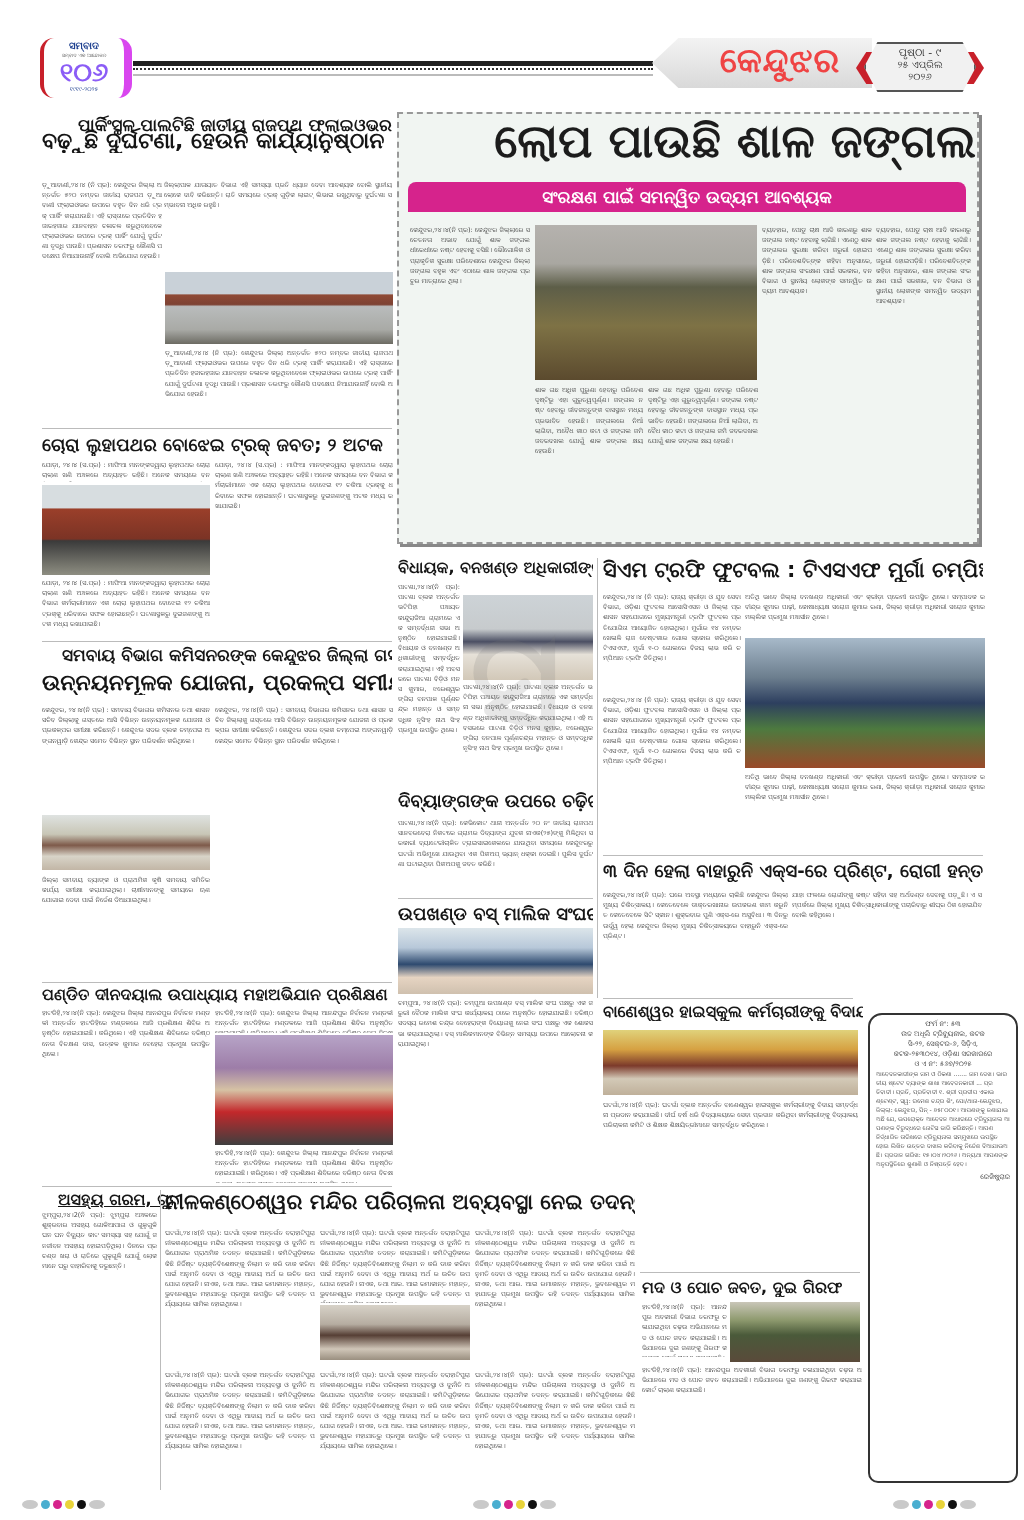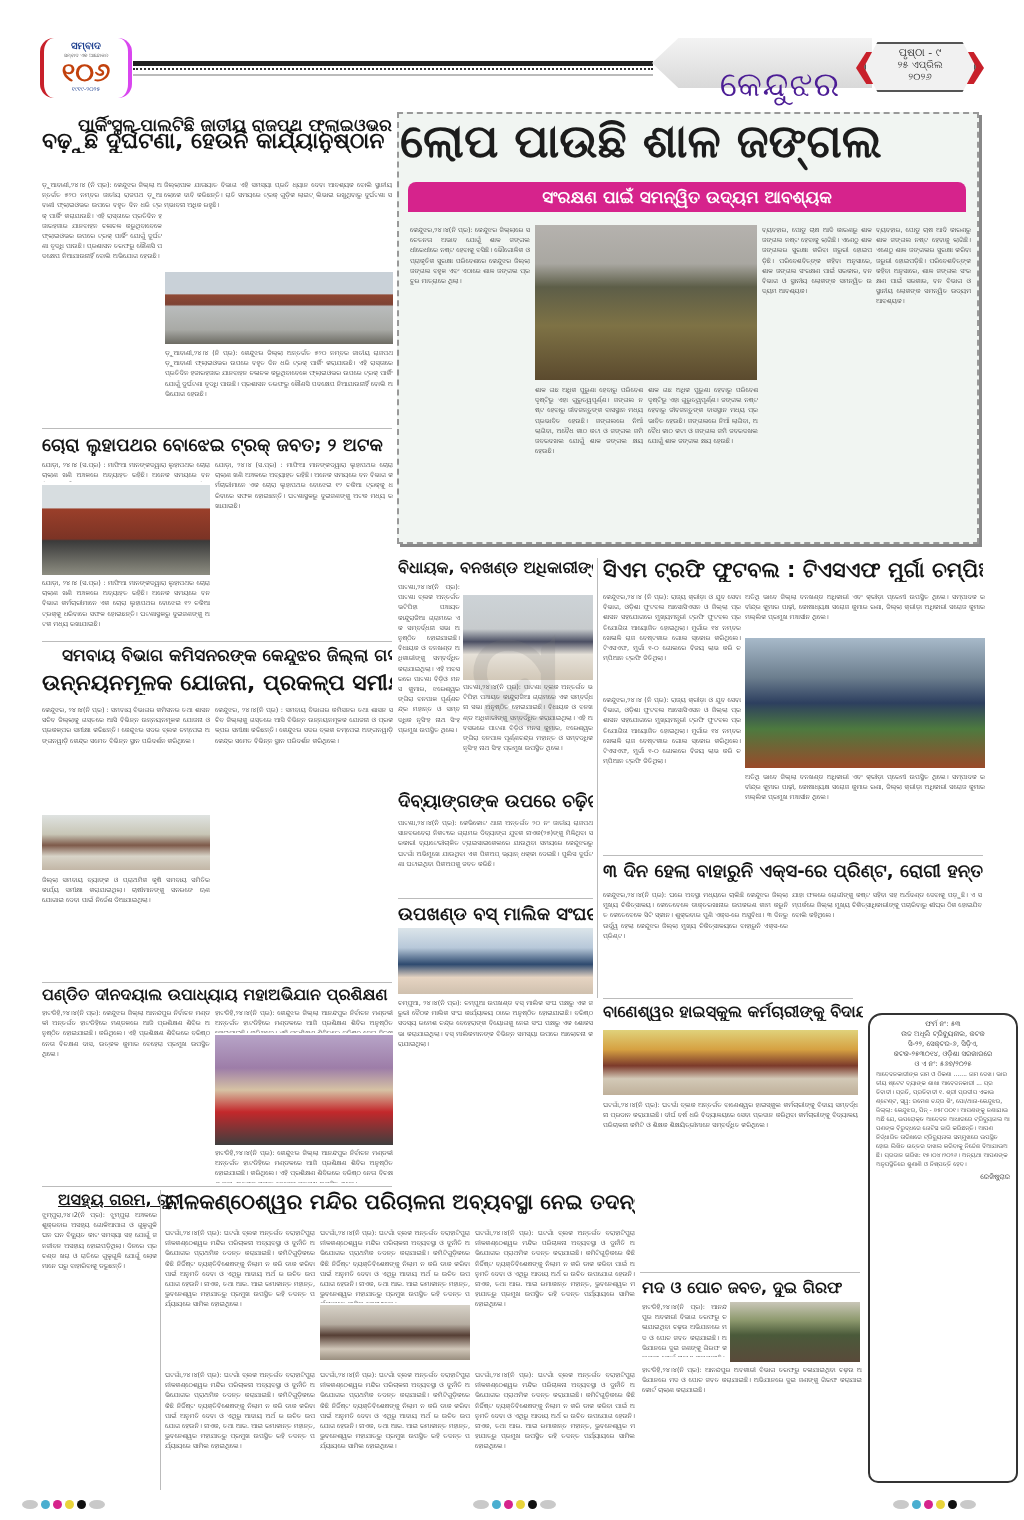--- a/index.html
+++ b/index.html
@@ -2,30 +2,30 @@
 <html><head>
 <meta charset="utf-8">
 <style>
   * { box-sizing: border-box; margin: 0; padding: 0; }
   html, body { width: 1024px; height: 1520px; background: #ffffff; overflow: hidden; }
   body { position: relative; font-family: "DejaVu Sans", sans-serif; color: #1a1a1a; }
 
   .abs { position: absolute; }
 
   
-  .logo-box { left: 40px; top: 38px; width: 92px; height: 60px; border-left: 4px solid #c8202a; border-right: 4px solid #d946ef; border-radius: 14px; text-align: center; }
+  .logo-box { left: 40px; top: 38px; width: 92px; height: 60px; border-left: 4px solid #c8202a; border-right: 8px solid #d946ef; border-radius: 14px; text-align: center; }
   .logo-top { font-size: 10px; color: #1d3f8f; margin-top: 2px; font-weight: bold; }
   .logo-tag { font-size: 5px; color: #555; }
-  .logo-num { font-size: 26px; color: #c2410c; font-weight: bold; line-height: 26px; }
+  .logo-num { font-size: 26px; color: #8b5cf6; font-weight: bold; line-height: 26px; }
   .logo-sub { font-size: 6px; color: #1d3f8f; }
   .rule-thick { left: 133px; top: 61px; width: 520px; height: 5px; background: #222; }
   .rule-dots { left: 133px; top: 68px; width: 520px; height: 2px; border-top: 2px dotted #333; }
   .rule-thin { left: 133px; top: 74px; width: 520px; height: 2px; background: #bbb; }
   .section-tab { left: 652px; top: 38px; width: 220px; height: 50px; background: linear-gradient(#f3f3f3, #d9d9d9); clip-path: polygon(12% 0, 100% 0, 100% 100%, 12% 100%, 0 50%); }
-  .section-title { left: 695px; top: 40px; width: 170px; text-align: center; font-size: 34px; font-weight: normal; color: #4c1d95; letter-spacing: 1px; margin-top: 24px; }
+  .section-title { left: 695px; top: 40px; width: 170px; text-align: center; font-size: 34px; font-weight: bold; color: #ef4444; letter-spacing: 1px; }
   .date-badge { left: 864px; top: 42px; width: 112px; height: 50px; border: 2px solid #555; background: #f1f1f1; clip-path: polygon(12% 0, 88% 0, 100% 50%, 88% 100%, 12% 100%, 0 50%); text-align: center; padding-top: 2px; }
   .date-red { left: 856px; top: 52px; width: 128px; height: 32px; background: #c8202a; clip-path: polygon(8% 0, 92% 0, 100% 50%, 92% 100%, 8% 100%, 0 50%); }
   .date-page { font-size: 11px; color: #333; }
   .date-day { font-size: 10px; color: #333; }
 
   
   .hl { font-weight: bold; color: #151515; white-space: nowrap; overflow: hidden; }
   .kicker { font-size: 17px; }
   .hl-big { font-size: 22px; }
   .hl-md { font-size: 18px; }
@@ -40,21 +40,21 @@
   .photo-stage { background: linear-gradient(180deg, #b7a4c7 0%, #9d7da8 30%, #d6c2a4 50%, #c3282b 70%, #3f3f3f 100%); }
   .photo-football { background: linear-gradient(180deg, #a7b9c9 0%, #6d7f8f 30%, #2d3f5f 50%, #4d7a3f 70%, #9a4a2a 100%); }
   .photo-hall { background: linear-gradient(180deg, #dfe3e1 0%, #c8c6b6 35%, #7e5a4a 55%, #d8d4c8 75%, #c2b6a6 100%); }
   .photo-bus { background: linear-gradient(180deg, #dce5ea 0%, #b7c8d9 30%, #2e4a6f 55%, #e6d4c2 75%, #cfc0ae 100%); }
   .photo-bidaya { background: linear-gradient(180deg, #e0d27b 0%, #d6a142 30%, #7c3a2b 55%, #d3c9b7 75%, #bfb09a 100%); }
   .photo-temple { background: linear-gradient(180deg, #d7d2c8 0%, #b6ada1 35%, #563f35 55%, #d0c6b8 80%, #9a8f80 100%); }
   .photo-arrest { background: linear-gradient(180deg, #c9c6b8 0%, #8e9a6e 30%, #4a5a3a 55%, #5a4a3a 100%); }
 
   
   .feature-box { left: 397px; top: 112px; width: 582px; height: 432px; background: #f1f5f2; border: 2px dashed #999; box-shadow: 3px 3px 0 #888; }
-  .feature-title { left: 400px; top: 114px; width: 576px; text-align: left; font-size: 46px; font-weight: bold; color: #1c1c1c; }
+  .feature-title { left: 400px; top: 114px; width: 576px; text-align: right; font-size: 46px; font-weight: bold; color: #1c1c1c; }
   .feature-sub-bar { left: 408px; top: 182px; width: 558px; height: 30px; background: #d6238c; border-radius: 8px 8px 0 0; text-align: center; color: #fff; font-size: 17px; font-weight: bold; line-height: 30px; }
 
   .divider-v { width: 1px; background: #bbb; }
   .divider-h { height: 1px; background: #bbb; }
 
   .notice-box { left: 868px; top: 1013px; width: 150px; height: 470px; border: 2px solid #333; border-radius: 14px 14px 10px 10px; padding: 4px 6px; overflow: hidden; }
   .notice-head { font-size: 7px; text-align: center; line-height: 10px; color: #333; }
   .notice-body { font-size: 6px; line-height: 9px; color: #444; word-break: break-all; }
 
   .watermark { left: 470px; top: 600px; width: 180px; height: 200px; font-size: 140px; color: rgba(120,120,120,0.18); font-weight: bold; }
@@ -96,21 +96,21 @@
 <div class="abs body-text" style="left:42px;top:460px;width:168px;height:22px;">ଯୋଡ଼ା, ୨୪।୪ (ସ.ପ୍ର) : ମାଫିଆ ମାନଙ୍କଦ୍ୱାରା ଲୁହାପଥର ଚୋରା ଚାଲାଣ ଖଣି ଅଞ୍ଚଳରେ ଅବ୍ୟାହତ ରହିଛି। ଅନେକ ସମୟରେ ବନ ବିଭାଗ କର୍ମଚାରୀମାନେ ଏକ ଚୋରା ଲୁହାପଥର ବୋଝେଇ ୧୨ ଚକିଆ ଟ୍ରକ୍‌କୁ ଧରିବାରେ ସଫଳ ହୋଇଛନ୍ତି। ଘଟଣାସ୍ଥଳରୁ ଦୁଇଜଣଙ୍କୁ ଅଟକ ମଧ୍ୟ ରଖାଯାଇଛି।</div>
 <div class="abs photo photo-truck" style="left:42px;top:485px;width:168px;height:90px;"></div>
 <div class="abs body-text" style="left:42px;top:578px;width:168px;height:60px;">ଯୋଡ଼ା, ୨୪।୪ (ସ.ପ୍ର) : ମାଫିଆ ମାନଙ୍କଦ୍ୱାରା ଲୁହାପଥର ଚୋରା ଚାଲାଣ ଖଣି ଅଞ୍ଚଳରେ ଅବ୍ୟାହତ ରହିଛି। ଅନେକ ସମୟରେ ବନ ବିଭାଗ କର୍ମଚାରୀମାନେ ଏକ ଚୋରା ଲୁହାପଥର ବୋଝେଇ ୧୨ ଚକିଆ ଟ୍ରକ୍‌କୁ ଧରିବାରେ ସଫଳ ହୋଇଛନ୍ତି। ଘଟଣାସ୍ଥଳରୁ ଦୁଇଜଣଙ୍କୁ ଅଟକ ମଧ୍ୟ ରଖାଯାଇଛି।</div>
 <div class="abs body-text" style="left:215px;top:460px;width:178px;height:178px;">ଯୋଡ଼ା, ୨୪।୪ (ସ.ପ୍ର) : ମାଫିଆ ମାନଙ୍କଦ୍ୱାରା ଲୁହାପଥର ଚୋରା ଚାଲାଣ ଖଣି ଅଞ୍ଚଳରେ ଅବ୍ୟାହତ ରହିଛି। ଅନେକ ସମୟରେ ବନ ବିଭାଗ କର୍ମଚାରୀମାନେ ଏକ ଚୋରା ଲୁହାପଥର ବୋଝେଇ ୧୨ ଚକିଆ ଟ୍ରକ୍‌କୁ ଧରିବାରେ ସଫଳ ହୋଇଛନ୍ତି। ଘଟଣାସ୍ଥଳରୁ ଦୁଇଜଣଙ୍କୁ ଅଟକ ମଧ୍ୟ ରଖାଯାଇଛି।</div>
 <div class="abs divider-h" style="left:42px;top:641px;width:350px;"></div>
 
 <div class="abs hl kicker" style="left:62px;top:645px;width:330px;">ସମବାୟ ବିଭାଗ କମିସନରଙ୍କ କେନ୍ଦୁଝର ଜିଲ୍ଲା ଗସ୍ତ</div>
 <div class="abs hl hl-big" style="left:42px;top:670px;width:350px;">ଉନ୍ନୟନମୂଳକ ଯୋଜନା, ପ୍ରକଳ୍ପ ସମୀକ୍ଷା</div>
 <div class="abs body-text" style="left:42px;top:705px;width:168px;height:110px;">କେନ୍ଦୁଝର, ୨୪।୪(ନି ପ୍ର) : ସମବାୟ ବିଭାଗର କମିସନର ତଥା ଶାସନ ସଚିବ ଜିଲ୍ଲାକୁ ଗସ୍ତରେ ଆସି ବିଭିନ୍ନ ଉନ୍ନୟନମୂଳକ ଯୋଜନା ଓ ପ୍ରକଳ୍ପର ସମୀକ୍ଷା କରିଛନ୍ତି। କେନ୍ଦୁଝର ସଦର ବ୍ଲକ ଚମ୍ପେଇ ଅଙ୍ଗନୱାଡ଼ି କେନ୍ଦ୍ର ସମେତ ବିଭିନ୍ନ ସ୍ଥାନ ପରିଦର୍ଶନ କରିଥିଲେ।</div>
 <div class="abs photo photo-hall" style="left:42px;top:815px;width:168px;height:55px;"></div>
-<div class="abs body-text" style="left:42px;top:875px;width:168px;height:105px;">ଜିଲ୍ଲା ସମବାୟ ବ୍ୟାଙ୍କ ଓ ପ୍ରାଥମିକ କୃଷି ସମବାୟ ସମିତିର କାର୍ଯ୍ୟ ସମୀକ୍ଷା କରାଯାଇଥିଲା। ଚାଷୀମାନଙ୍କୁ ସନରଙେ ଋଣ ଯୋଗାଇ ଦେବା ପାଇଁ ନିର୍ଦ୍ଦେଶ ଦିଆଯାଇଥିଲା।</div>
+<div class="abs body-text" style="left:42px;top:875px;width:168px;height:105px;">ଜିଲ୍ଲା ସମବାୟ ବ୍ୟାଙ୍କ ଓ ପ୍ରାଥମିକ କୃଷି ସମବାୟ ସମିତିର କାର୍ଯ୍ୟ ସମୀକ୍ଷା କରାଯାଇଥିଲା। ଚାଷୀମାନଙ୍କୁ ସମୟରେ ଋଣ ଯୋଗାଇ ଦେବା ପାଇଁ ନିର୍ଦ୍ଦେଶ ଦିଆଯାଇଥିଲା।</div>
 <div class="abs body-text" style="left:215px;top:705px;width:178px;height:275px;">କେନ୍ଦୁଝର, ୨୪।୪(ନି ପ୍ର) : ସମବାୟ ବିଭାଗର କମିସନର ତଥା ଶାସନ ସଚିବ ଜିଲ୍ଲାକୁ ଗସ୍ତରେ ଆସି ବିଭିନ୍ନ ଉନ୍ନୟନମୂଳକ ଯୋଜନା ଓ ପ୍ରକଳ୍ପର ସମୀକ୍ଷା କରିଛନ୍ତି। କେନ୍ଦୁଝର ସଦର ବ୍ଲକ ଚମ୍ପେଇ ଅଙ୍ଗନୱାଡ଼ି କେନ୍ଦ୍ର ସମେତ ବିଭିନ୍ନ ସ୍ଥାନ ପରିଦର୍ଶନ କରିଥିଲେ।</div>
 <div class="abs divider-h" style="left:42px;top:982px;width:350px;"></div>
 
 <div class="abs hl hl-md" style="left:42px;top:985px;width:350px;font-size:16px;">ପଣ୍ଡିତ ଦୀନଦୟାଲ ଉପାଧ୍ୟାୟ ମହାଅଭିଯାନ ପ୍ରଶିକ୍ଷଣ ଶିବିର</div>
 <div class="abs body-text" style="left:42px;top:1008px;width:168px;height:170px;">ହାଟଡିହି,୨୪।୪(ନି ପ୍ର): କେନ୍ଦୁଝର ଜିଲ୍ଲା ଆନନ୍ଦପୁର ନିର୍ବାଚନ ମଣ୍ଡଳୀ ଅନ୍ତର୍ଗତ ହାଟଡିହିରେ ମଣ୍ଡଳରେ ଆଜି ପ୍ରଶିକ୍ଷଣ ଶିବିର ଅନୁଷ୍ଠିତ ହୋଇଯାଇଛି। କରିଥିଲେ। ଏହି ପ୍ରଶିକ୍ଷଣ ଶିବିରରେ ବରିଷ୍ଠ ନେତା ବିଚକ୍ଷଣ ଦାସ, ଉତ୍କଳ କୁମାର ବେହେରା ପ୍ରମୁଖ ଉପସ୍ଥିତ ଥିଲେ।</div>
 <div class="abs body-text" style="left:215px;top:1008px;width:178px;height:25px;">ହାଟଡିହି,୨୪।୪(ନି ପ୍ର): କେନ୍ଦୁଝର ଜିଲ୍ଲା ଆନନ୍ଦପୁର ନିର୍ବାଚନ ମଣ୍ଡଳୀ ଅନ୍ତର୍ଗତ ହାଟଡିହିରେ ମଣ୍ଡଳରେ ଆଜି ପ୍ରଶିକ୍ଷଣ ଶିବିର ଅନୁଷ୍ଠିତ ହୋଇଯାଇଛି। କରିଥିଲେ। ଏହି ପ୍ରଶିକ୍ଷଣ ଶିବିରରେ ବରିଷ୍ଠ ନେତା ବିଚକ୍ଷଣ ଦାସ, ଉତ୍କଳ କୁମାର ବେହେରା ପ୍ରମୁଖ ଉପସ୍ଥିତ ଥିଲେ।</div>
 <div class="abs photo photo-stage" style="left:215px;top:1035px;width:178px;height:110px;"></div>
 <div class="abs body-text" style="left:215px;top:1148px;width:178px;height:35px;">ହାଟଡିହି,୨୪।୪(ନି ପ୍ର): କେନ୍ଦୁଝର ଜିଲ୍ଲା ଆନନ୍ଦପୁର ନିର୍ବାଚନ ମଣ୍ଡଳୀ ଅନ୍ତର୍ଗତ ହାଟଡିହିରେ ମଣ୍ଡଳରେ ଆଜି ପ୍ରଶିକ୍ଷଣ ଶିବିର ଅନୁଷ୍ଠିତ ହୋଇଯାଇଛି। କରିଥିଲେ। ଏହି ପ୍ରଶିକ୍ଷଣ ଶିବିରରେ ବରିଷ୍ଠ ନେତା ବିଚକ୍ଷଣ ଦାସ, ଉତ୍କଳ କୁମାର ବେହେରା ପ୍ରମୁଖ ଉପସ୍ଥିତ ଥିଲେ।</div>
 <div class="abs divider-h" style="left:42px;top:1186px;width:350px;"></div>
 

